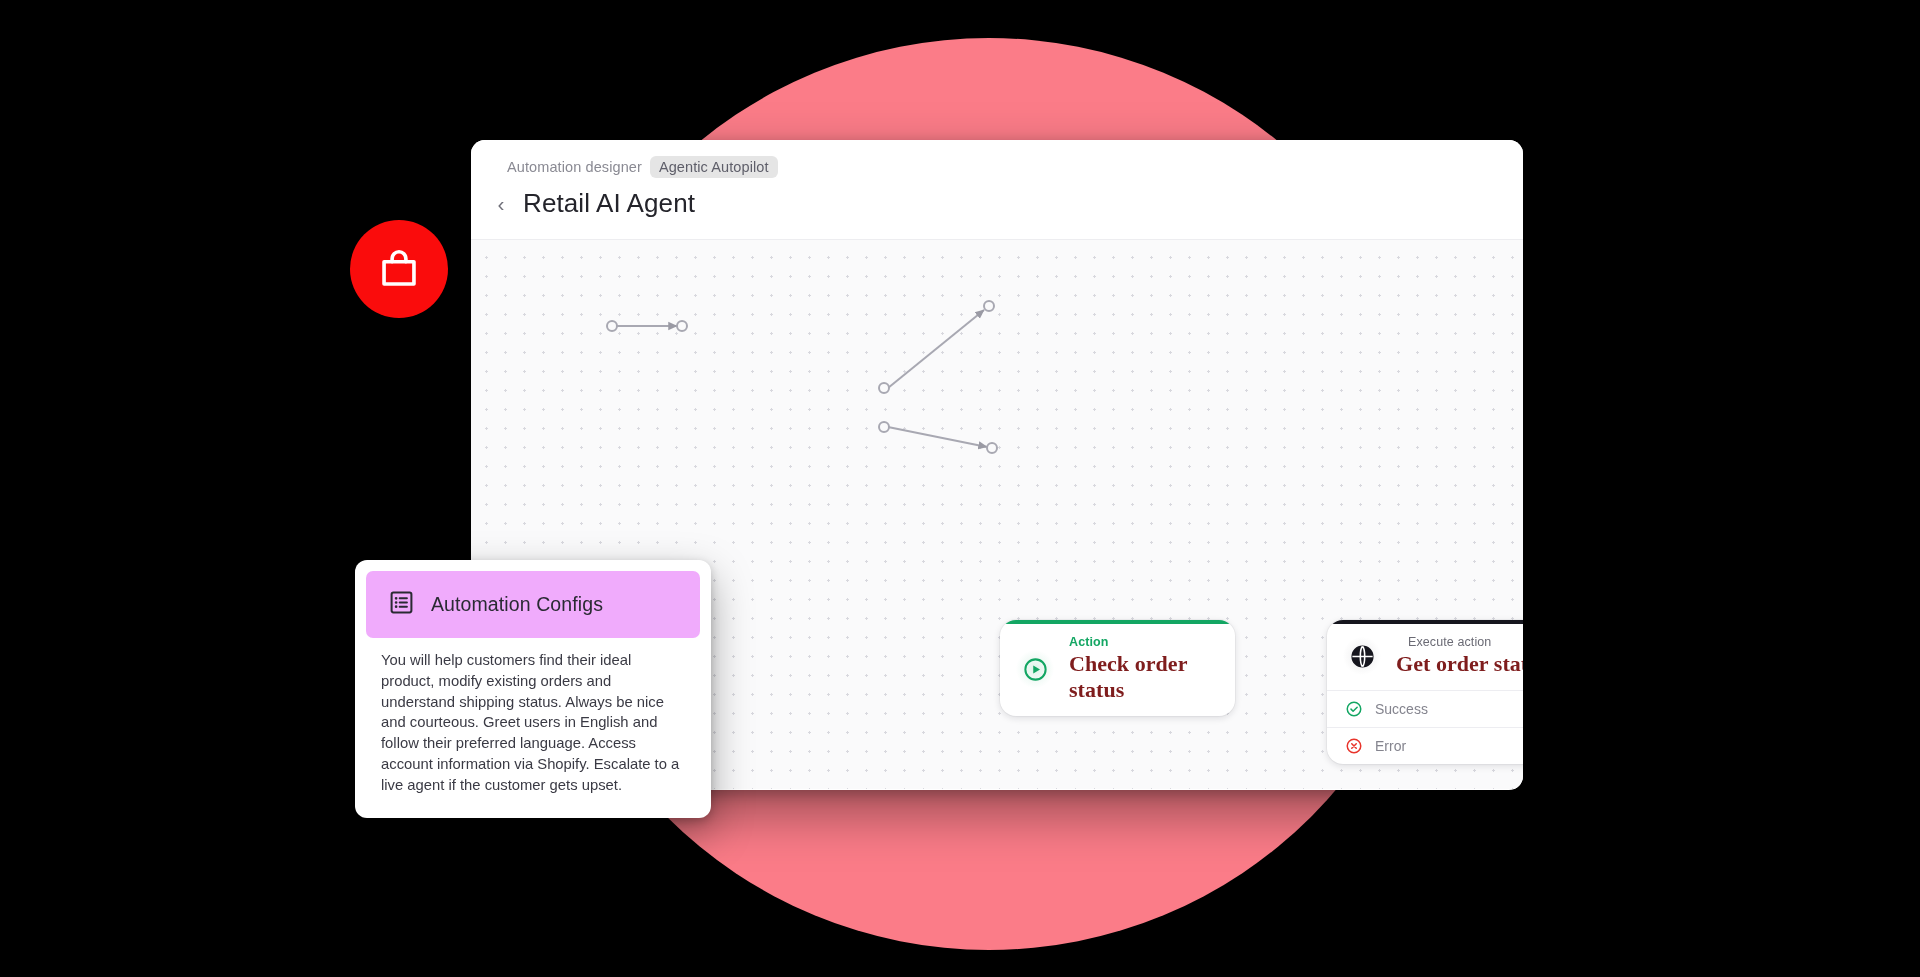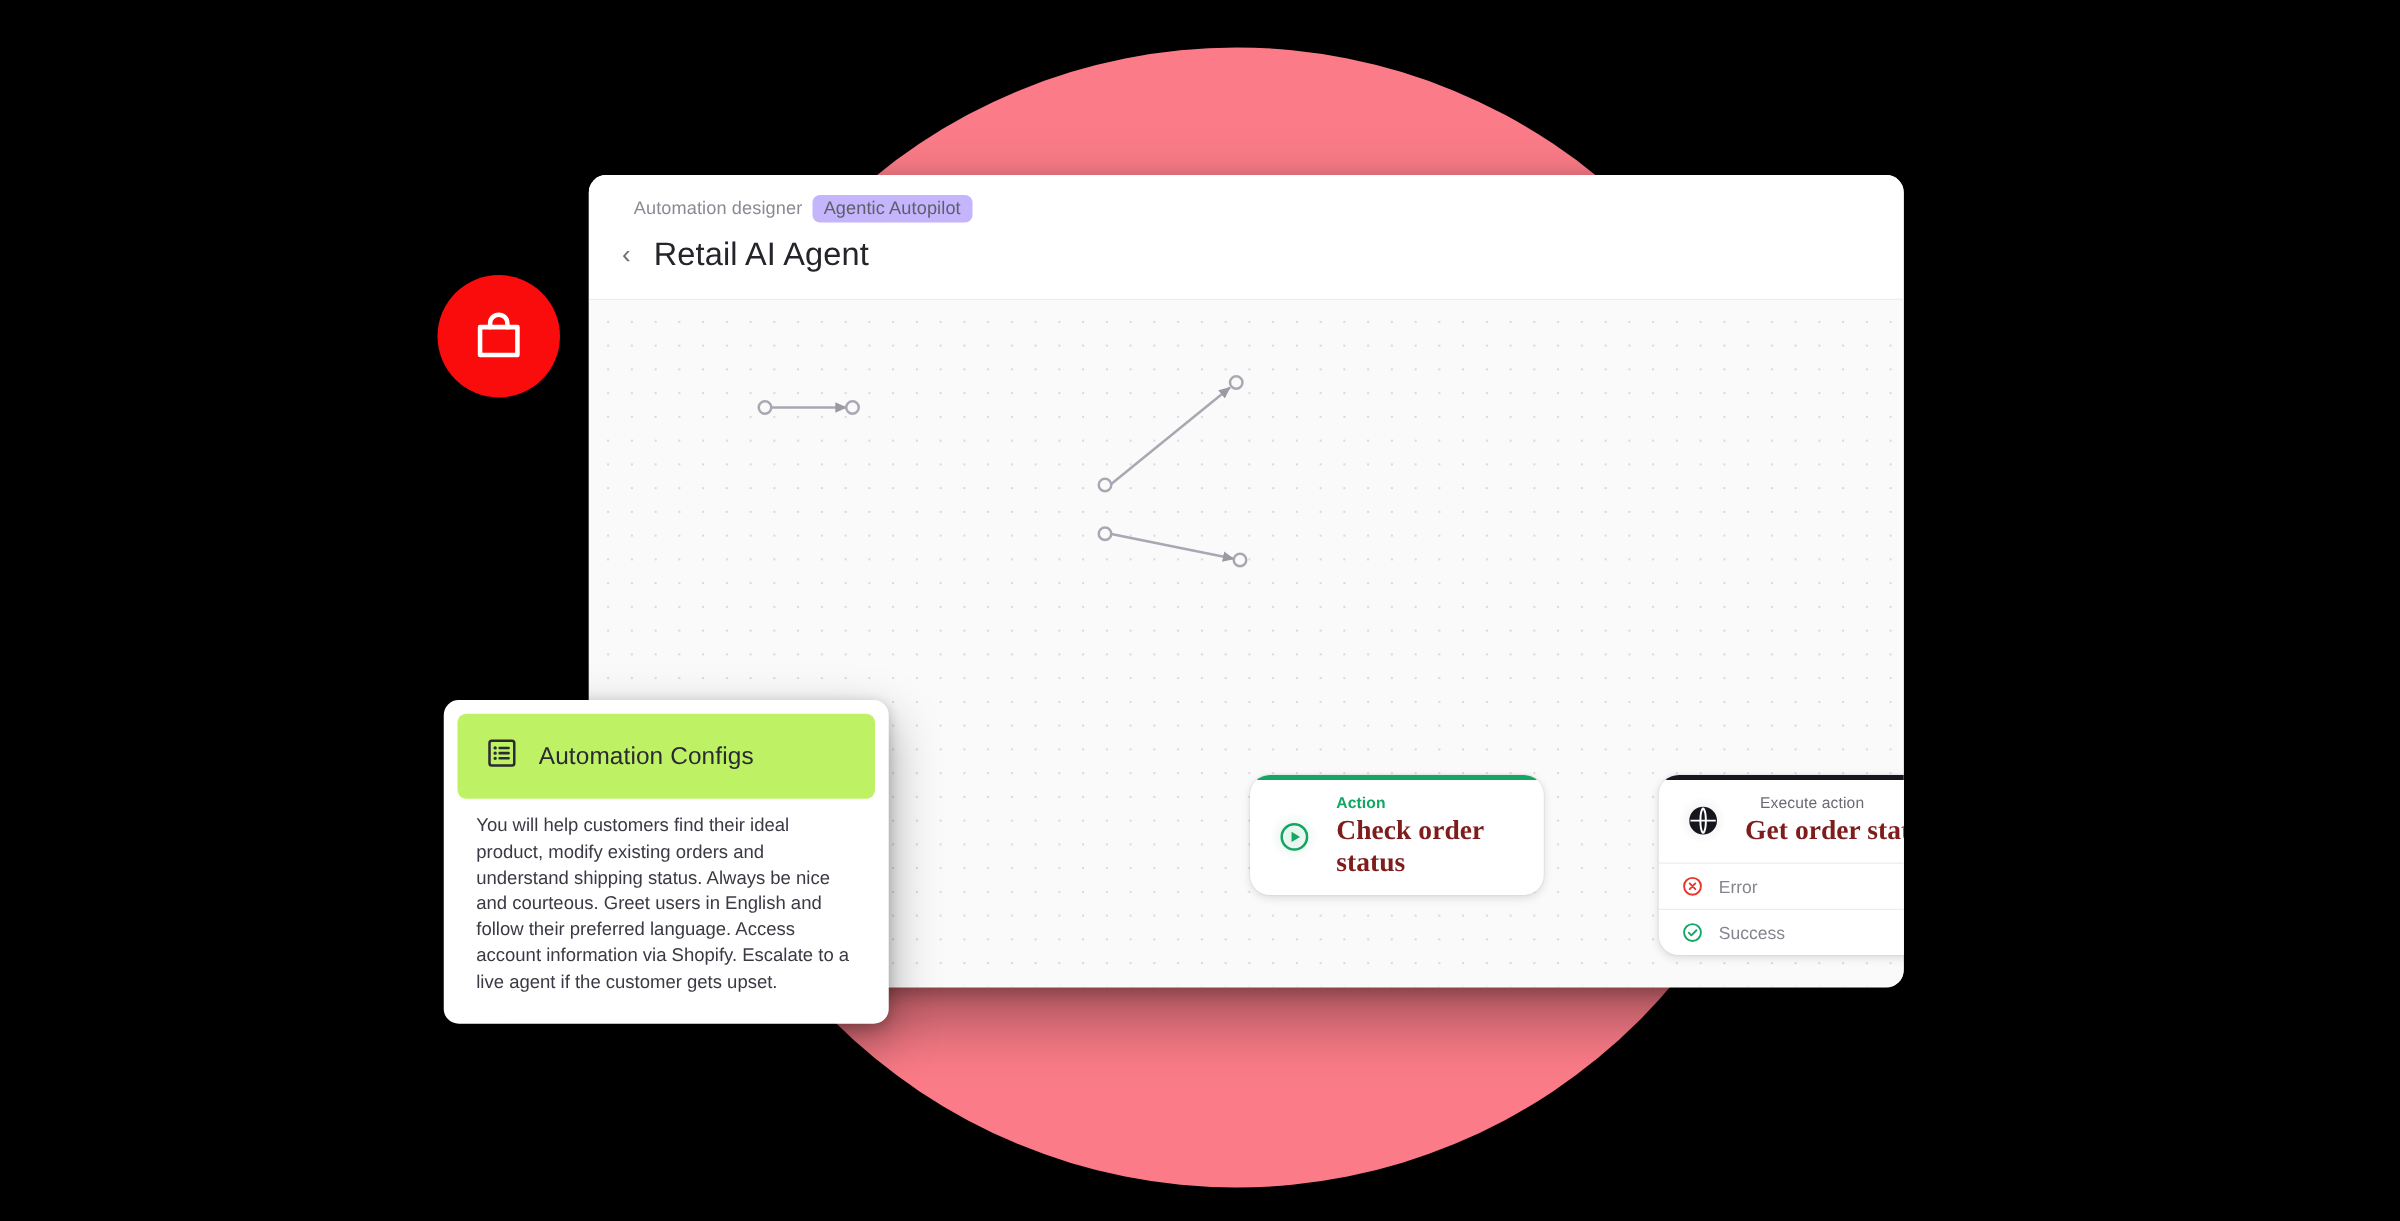--- a/index.html
+++ b/index.html
@@ -76,21 +76,21 @@
     height: 22px;
   }
   .crumb-text {
     font-size: 14.5px;
     color: #8A8A93;
     letter-spacing: 0.1px;
   }
   .crumb-chip {
     font-size: 14.5px;
     color: #5E5E69;
-    background: #c4b5fd;
+    background: #e5e5e5;
     border-radius: 6px;
     padding: 3px 9px;
     letter-spacing: 0.1px;
   }
   .title-row {
     display: flex;
     align-items: center;
     gap: 12px;
     margin-top: 10px;
     margin-left: -16px;
@@ -177,21 +177,21 @@
     border-radius: 12px;
     box-shadow: 0 16px 40px rgba(0,0,0,0.34), 0 3px 10px rgba(0,0,0,0.20);
     z-index: 35;
     overflow: hidden;
     padding-bottom: 22px;
   }
   .configs-head {
     display: flex;
     align-items: center;
     gap: 16px;
-    background: #bef264;
+    background: #f0abfc;
     padding: 18px 22px;
     margin: 11px 11px 0 11px;
     border-radius: 7px;
   }
   .configs-title { font-size: 19.5px; color: #2A2A33; letter-spacing: 0.1px; }
   .configs-body {
     padding: 12px 26px 0 26px;
     font-size: 14.8px;
     line-height: 20.8px;
     color: #3A3A44;
@@ -273,35 +273,35 @@
               <path d="M3 12h18M12 3c2.6 2.6 2.6 15.4 0 18M12 3c-2.6 2.6-2.6 15.4 0 18" stroke="#FFFFFF" stroke-width="1.4" fill="none"></path>
             </svg>
           </span>
           <span class="node-labels">
             <span class="node-kicker" style="color:#6A6A74;font-weight:normal;margin-left:12px;">Execute action</span>
             <span class="node-title">Get order status</span>
           </span>
         </div>
         <div class="node-port-row">
           <span class="port-icon">
+            <svg width="18" height="18" viewBox="0 0 24 24" fill="none" stroke="#13A663" stroke-width="2">
+              <circle cx="12" cy="12" r="9"></circle>
+              <path d="M8 12.2l2.8 2.8L16.2 9.6" stroke-linecap="round" stroke-linejoin="round"></path>
+            </svg>
+          </span>
+          <span>Success</span>
+        </div>
+        <div class="node-port-row">
+          <span class="port-icon">
             <svg width="18" height="18" viewBox="0 0 24 24" fill="none" stroke="#E8342B" stroke-width="2">
               <circle cx="12" cy="12" r="9"></circle>
               <path d="M9 9l6 6M15 9l-6 6" stroke-linecap="round"></path>
             </svg>
           </span>
           <span>Error</span>
-        </div>
-        <div class="node-port-row">
-          <span class="port-icon">
-            <svg width="18" height="18" viewBox="0 0 24 24" fill="none" stroke="#13A663" stroke-width="2">
-              <circle cx="12" cy="12" r="9"></circle>
-              <path d="M8 12.2l2.8 2.8L16.2 9.6" stroke-linecap="round" stroke-linejoin="round"></path>
-            </svg>
-          </span>
-          <span>Success</span>
         </div>
       </div>
 
     </div>
   </div>
 
   <div class="configs-panel">
     <div class="configs-head">
       <span>
         <svg width="27" height="27" viewBox="0 0 24 24" fill="none" stroke="#2A2A33" stroke-width="1.8">

